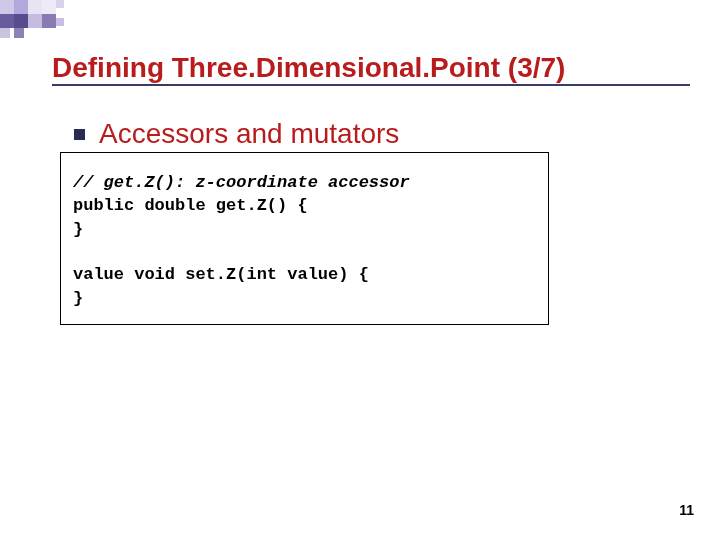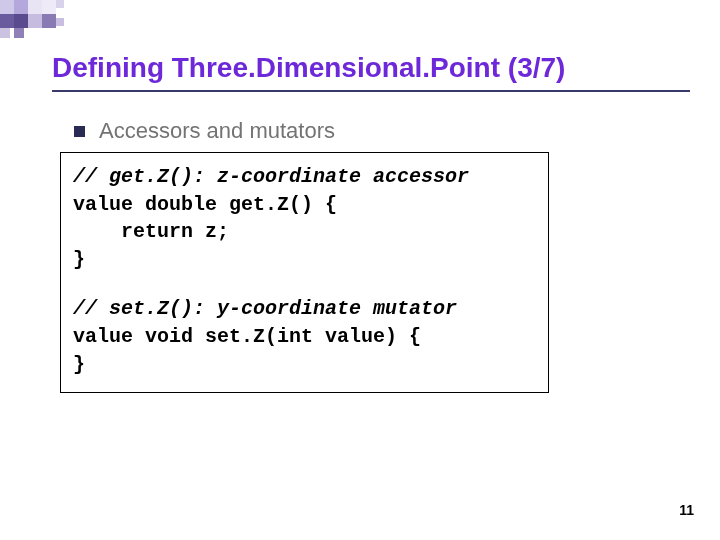--- a/index.html
+++ b/index.html
@@ -33,50 +33,49 @@
   .sq12 { left: 14px; top: 28px; width: 10px; height: 10px; background: #8f80b7; }
   .title-area {
     position: absolute;
     top: 52px;
     left: 52px;
     right: 30px;
   }
   .slide-title {
     font-size: 28px;
     font-weight: bold;
-    color: #6d28d9;
-    padding-bottom: 6px;
+    color: #b91c1c;
     border-bottom: 2px solid #3a3a6a;
   }
   .bullet-row {
     position: absolute;
     top: 118px;
     left: 74px;
     display: flex;
     align-items: center;
     gap: 14px;
   }
   .bullet-square {
     width: 11px;
     height: 11px;
     background: #2a2a55;
   }
   .bullet-text {
-    font-size: 22px;
-    color: #737373;
+    font-size: 28px;
+    color: #b91c1c;
   }
   .code-box {
     position: absolute;
     top: 152px;
     left: 60px;
     width: 489px;
     border: 1.5px solid #000;
-    padding: 10px 12px 14px 12px;
+    padding: 18px 12px 14px 12px;
     font-family: "Courier New", Courier, monospace;
-    font-size: 20px;
+    font-size: 17px;
     line-height: 1.38;
     font-weight: bold;
   }
   .code-box .comment {
     font-style: italic;
     font-weight: bold;
   }
   .code-box .line { white-space: pre; }
   .code-gap { height: 22px; }
   .page-num {
@@ -109,22 +108,20 @@
   <div class="slide-title">Defining Three.Dimensional.Point (3/7)</div>
 </div>
 
 <div class="bullet-row">
   <div class="bullet-square"></div>
   <div class="bullet-text">Accessors and mutators</div>
 </div>
 
 <div class="code-box">
   <div class="line comment">// get.Z(): z-coordinate accessor</div>
-  <div class="line">value double get.Z() {</div>
-  <div class="line">    return z;</div>
+  <div class="line">public double get.Z() {</div>
   <div class="line">}</div>
   <div class="code-gap"></div>
-  <div class="line comment">// set.Z(): y-coordinate mutator</div>
   <div class="line">value void set.Z(int value) {</div>
   <div class="line">}</div>
 </div>
 
 <div class="page-num">11</div>
 
 </body></html>

